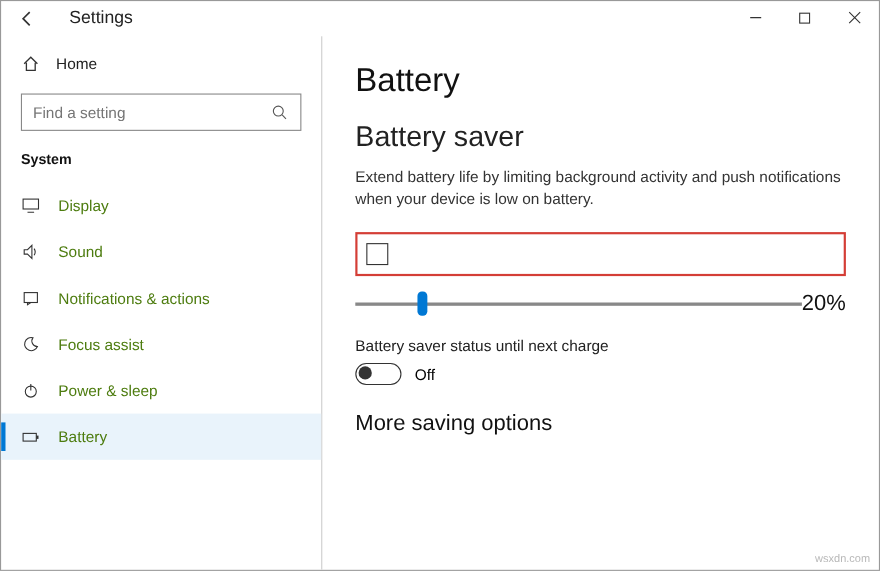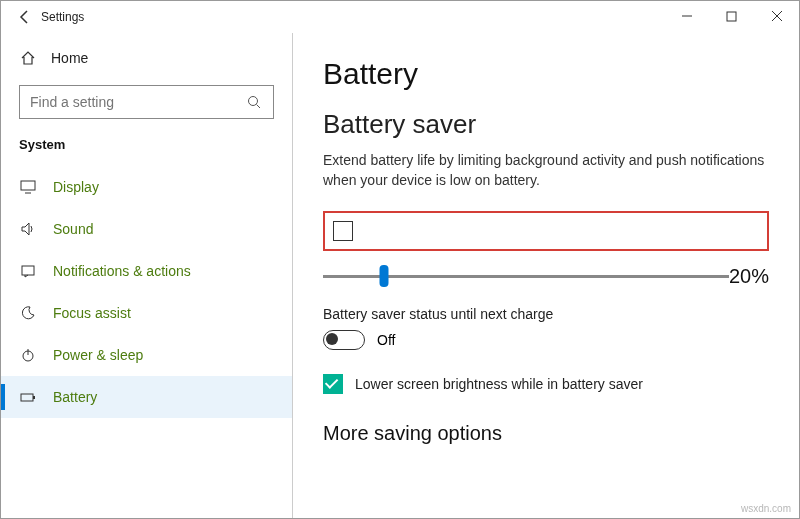--- a/index.html
+++ b/index.html
@@ -1,19 +1,19 @@
 <!DOCTYPE html>
 <html><head>
 <meta charset="utf-8">
 <style>
   * { box-sizing: border-box; margin: 0; padding: 0; font-family: "Segoe UI", Arial, sans-serif; }
   body { width: 800px; height: 519px; background: #fff; overflow: hidden; border: 1px solid #999; position: relative; }
   .titlebar { height: 32px; display: flex; align-items: center; padding-left: 10px; }
   .back-btn { width: 28px; height: 28px; display:flex; align-items:center; justify-content:center; font-size:16px; color:#333; }
-  .title { margin-left: 2px; font-size: 12px; color:#222; }
+  .title { margin-left: 24px; font-size: 16px; color:#222; }
   .winctrl { position:absolute; right:0; top:0; display:flex; }
   .winctrl div { width:45px; height:30px; display:flex; align-items:center; justify-content:center; font-size:13px; color:#333; }
   .container { display:flex; height: calc(100% - 32px); }
   .sidebar { width: 292px; border-right: 1px solid #ccc; padding: 10px 0 0 0; position:relative; }
   .home-row { display:flex; align-items:center; gap:14px; padding: 6px 18px; font-size:14px; color:#222; }
   .search { margin: 12px 18px 18px 18px; height:34px; border:1px solid #888; display:flex; align-items:center; padding:0 10px; color:#666; font-size:14px; justify-content:space-between; }
   .search input { border:none; outline:none; font-size:14px; width: 220px; color:#4c1d95; }
   .section-label { padding: 0 18px 14px 18px; font-size:13px; font-weight:600; color:#111; }
   .nav-item { display:flex; align-items:center; gap:16px; padding: 12px 18px; font-size:14px; color:#4d7c0f; position:relative; }
   .nav-item.active::before { content:""; position:absolute; left:0; top:8px; bottom:8px; width:4px; background:#0078d4; }
@@ -161,22 +161,18 @@
       </div>
       <div class="pct">20%</div>
     </div>
 
     <div class="status-label">Battery saver status until next charge</div>
     <div class="toggle-row">
       <div class="toggle"></div>
       <span style="font-size:14px;">Off</span>
     </div>
 
-    <div class="row" style="margin-bottom:28px;">
-      <div class="chk checked"></div>
-      <span>Lower screen brightness while in battery saver</span>
-    </div>
 
     <div class="more">More saving options</div>
   </div>
 </div>
 
 <div class="watermark">wsxdn.com</div>
 
 </body></html>

